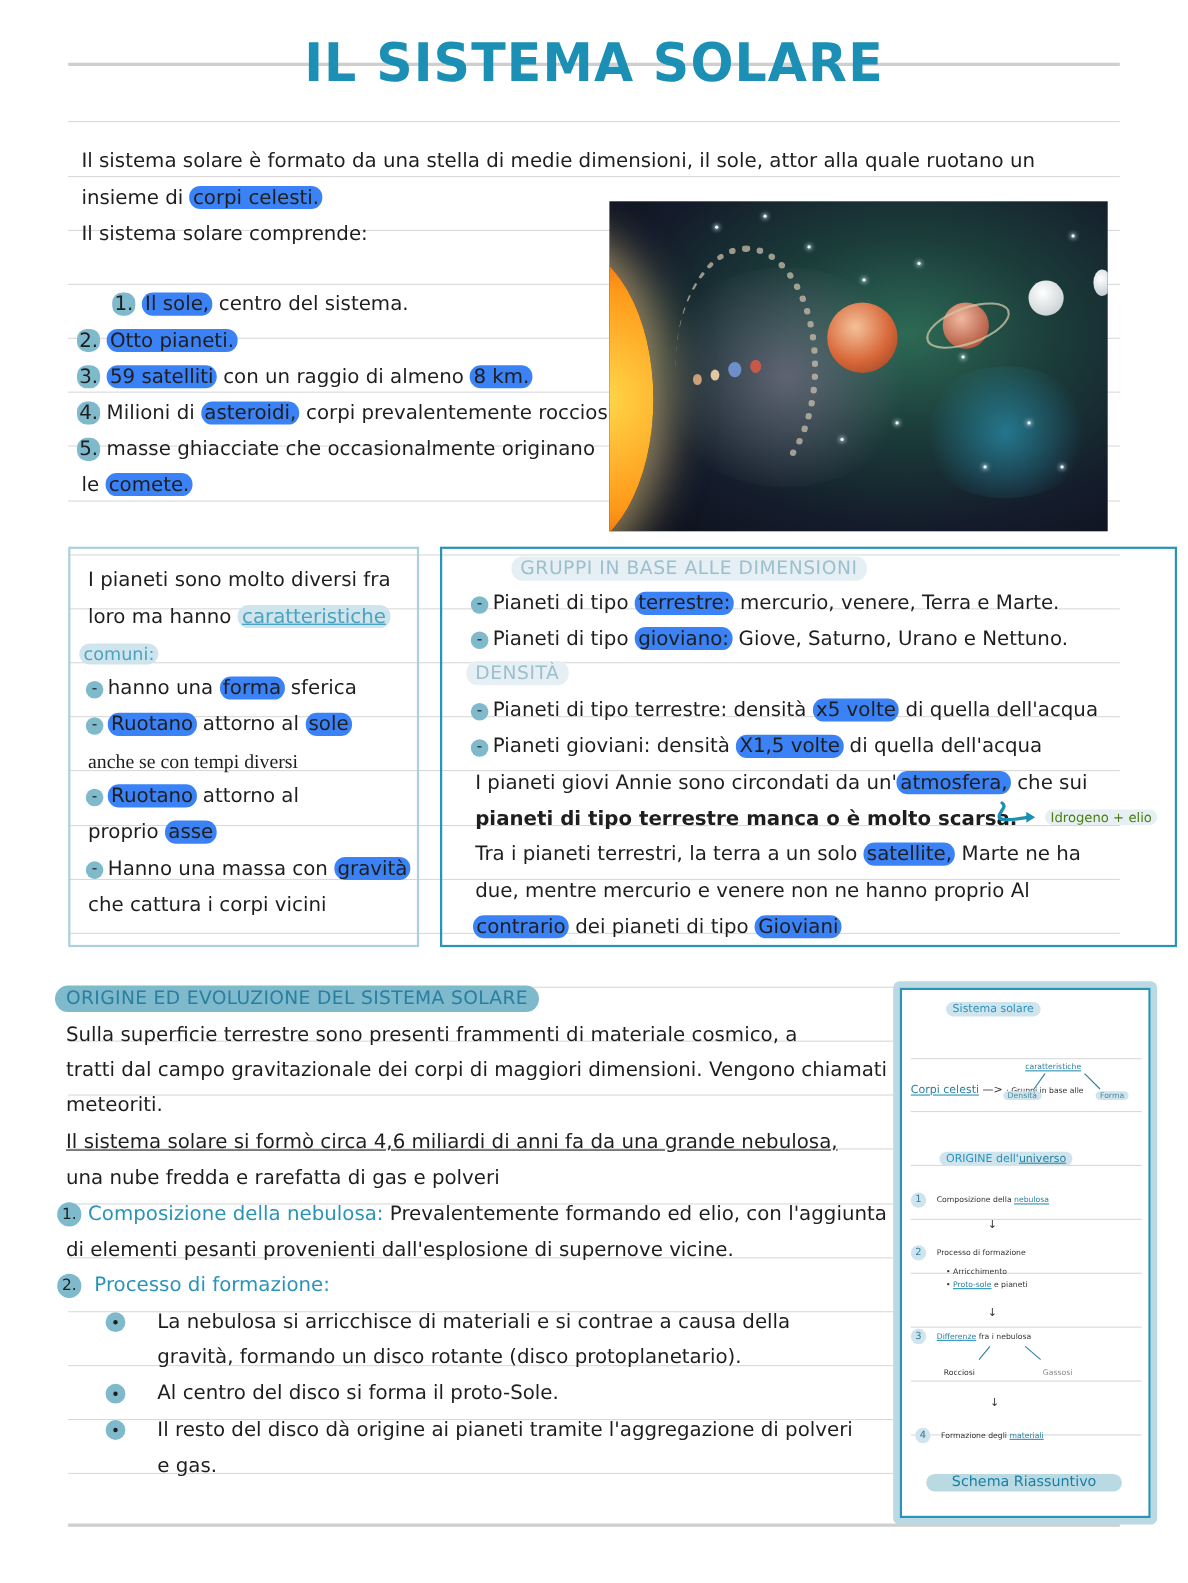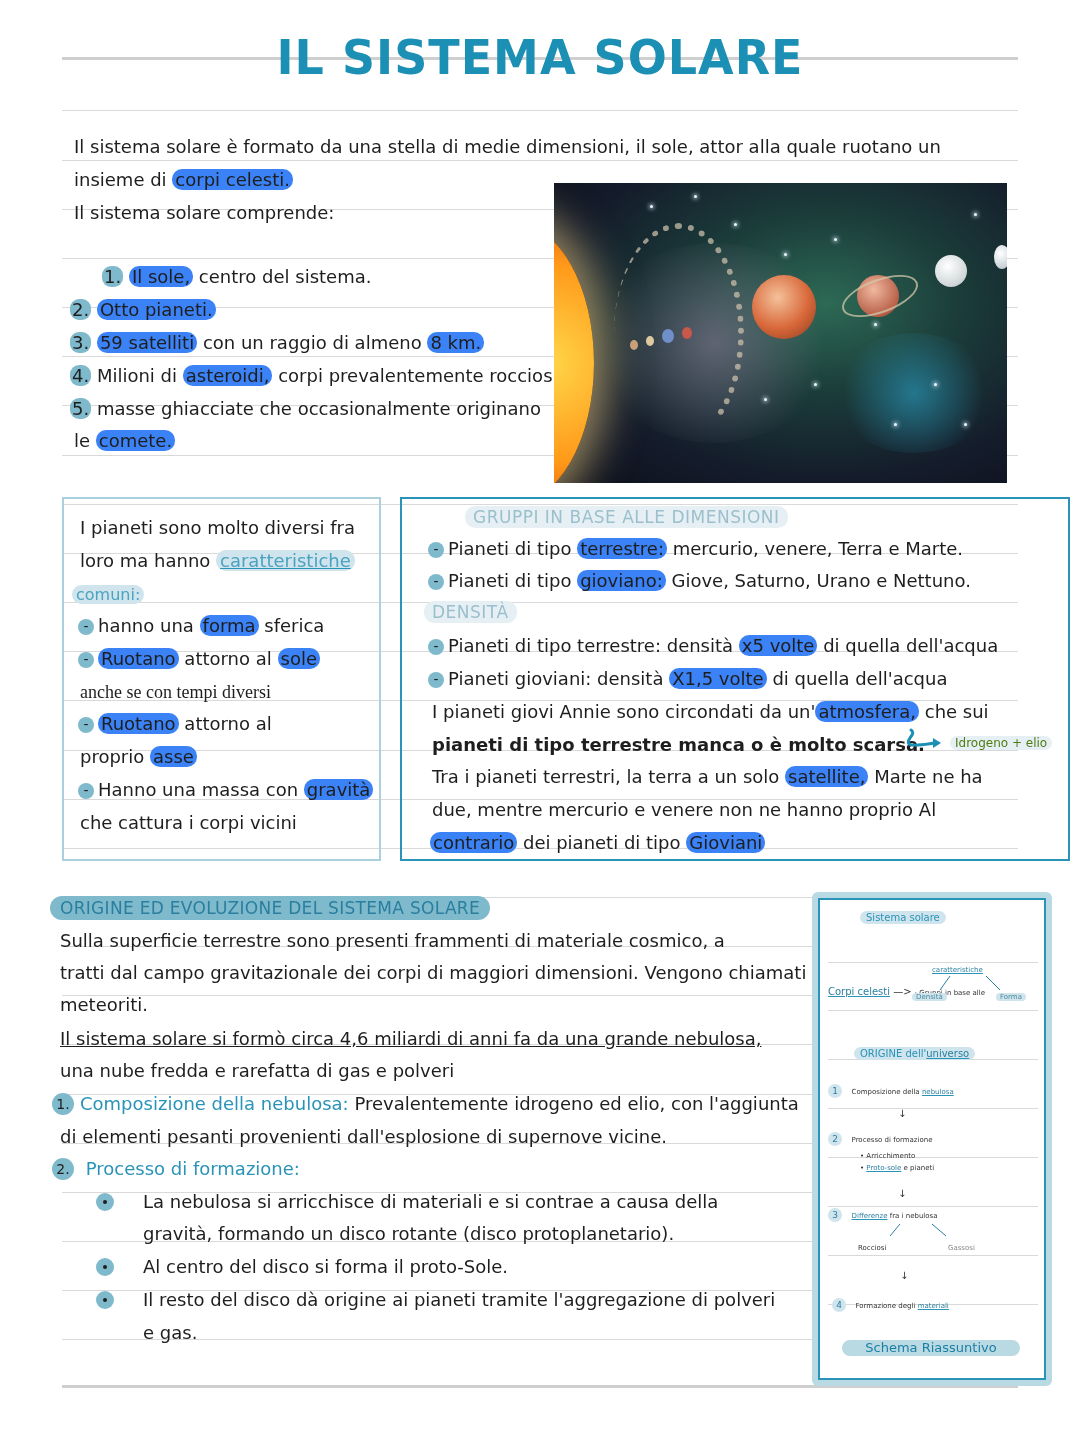--- a/index.html
+++ b/index.html
@@ -231,21 +231,21 @@
   <span class="hl">contrario</span><span> dei pianeti di tipo </span><span class="hl">Gioviani</span>
 </div>
 
 <div class="section-pill" style="left:50px;top:896px;">ORIGINE ED EVOLUZIONE DEL SISTEMA SOLARE</div>
 <div class="line" style="left:60px;top:929px;">Sulla superficie terrestre sono presenti frammenti di materiale cosmico, a</div>
 <div class="line" style="left:60px;top:961px;">tratti dal campo gravitazionale dei corpi di maggiori dimensioni. Vengono chiamati</div>
 <div class="line" style="left:60px;top:993px;">meteoriti.</div>
 <div class="line" style="left:60px;top:1027px;text-decoration:underline;">Il sistema solare si formò circa 4,6 miliardi di anni fa da una grande nebulosa,</div>
 <div class="line" style="left:60px;top:1059px;">una nube fredda e rarefatta di gas e polveri</div>
 <div class="line" style="left:52px;top:1092px;">
-  <span class="circle-num">1.</span><span class="blue">Composizione della nebulosa:</span><span> Prevalentemente idrogeno ed elio, con l'aggiunta</span>
+  <span class="circle-num">1.</span><span class="blue">Composizione della nebulosa:</span><span> Prevalentemente formando ed elio, con l'aggiunta</span>
 </div>
 <div class="line" style="left:60px;top:1125px;">di elementi pesanti provenienti dall'esplosione di supernove vicine.</div>
 <div class="line" style="left:52px;top:1157px;">
   <span class="circle-num">2.</span> <span class="blue">Processo di formazione:</span>
 </div>
 <div class="bullet" style="left:96px;top:1193px;"></div>
 <div class="line" style="left:143px;top:1190px;">La nebulosa si arricchisce di materiali e si contrae a causa della</div>
 <div class="line" style="left:143px;top:1222px;">gravità, formando un disco rotante (disco protoplanetario).</div>
 <div class="bullet" style="left:96px;top:1258px;"></div>
 <div class="line" style="left:143px;top:1255px;">Al centro del disco si forma il proto-Sole.</div>

